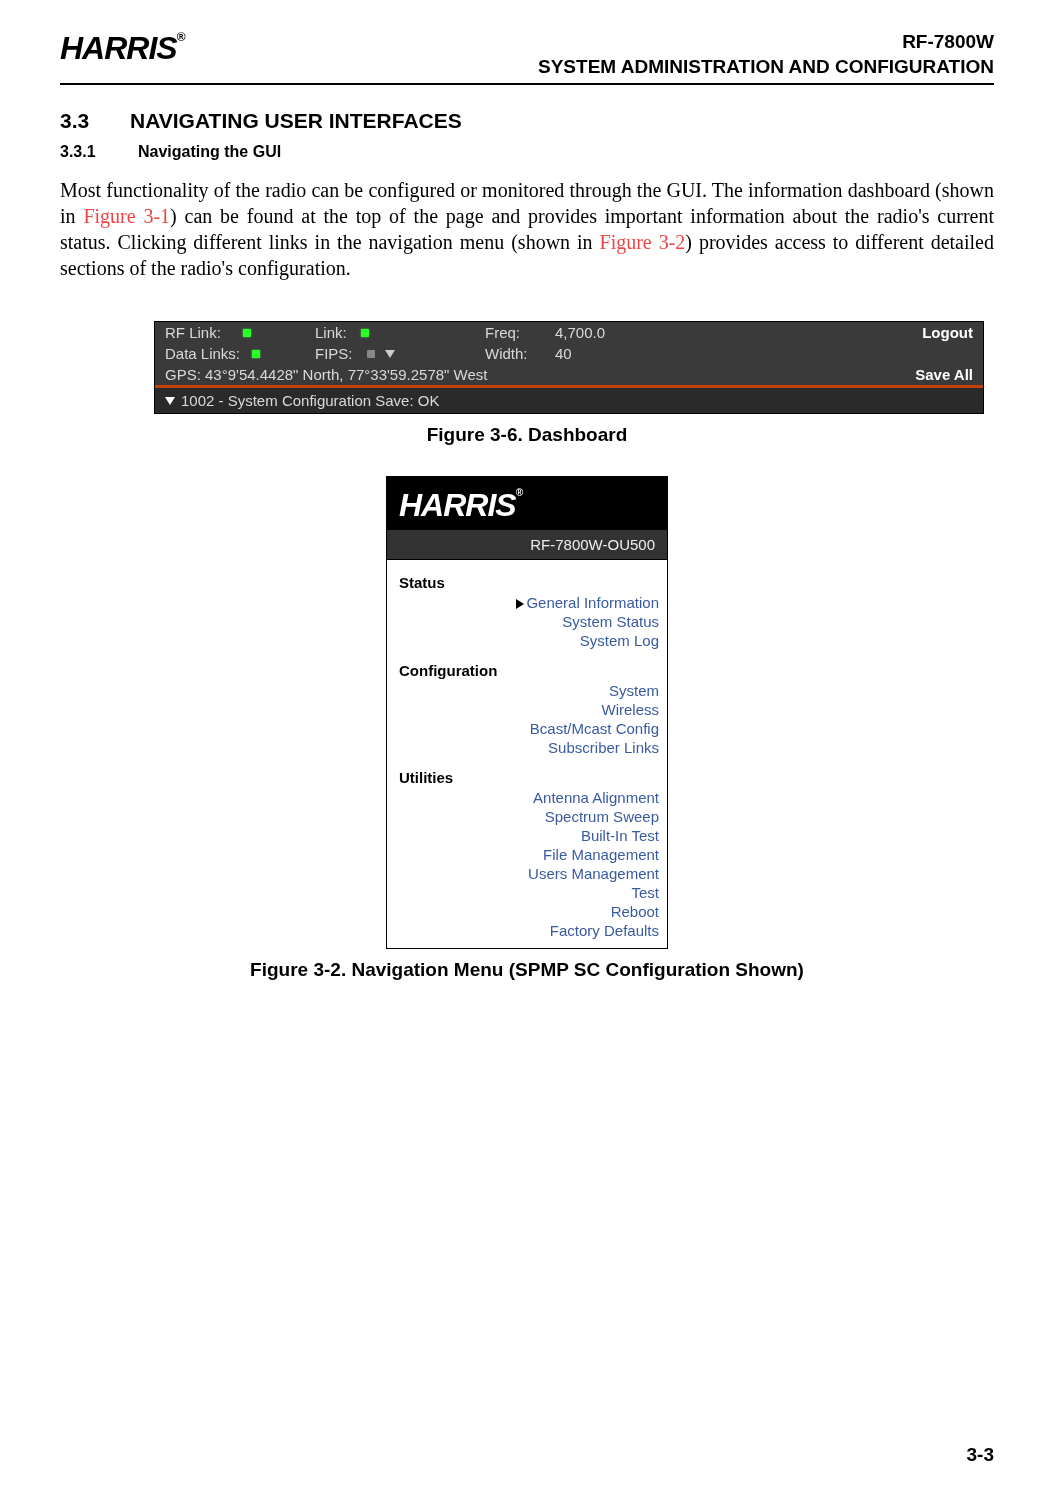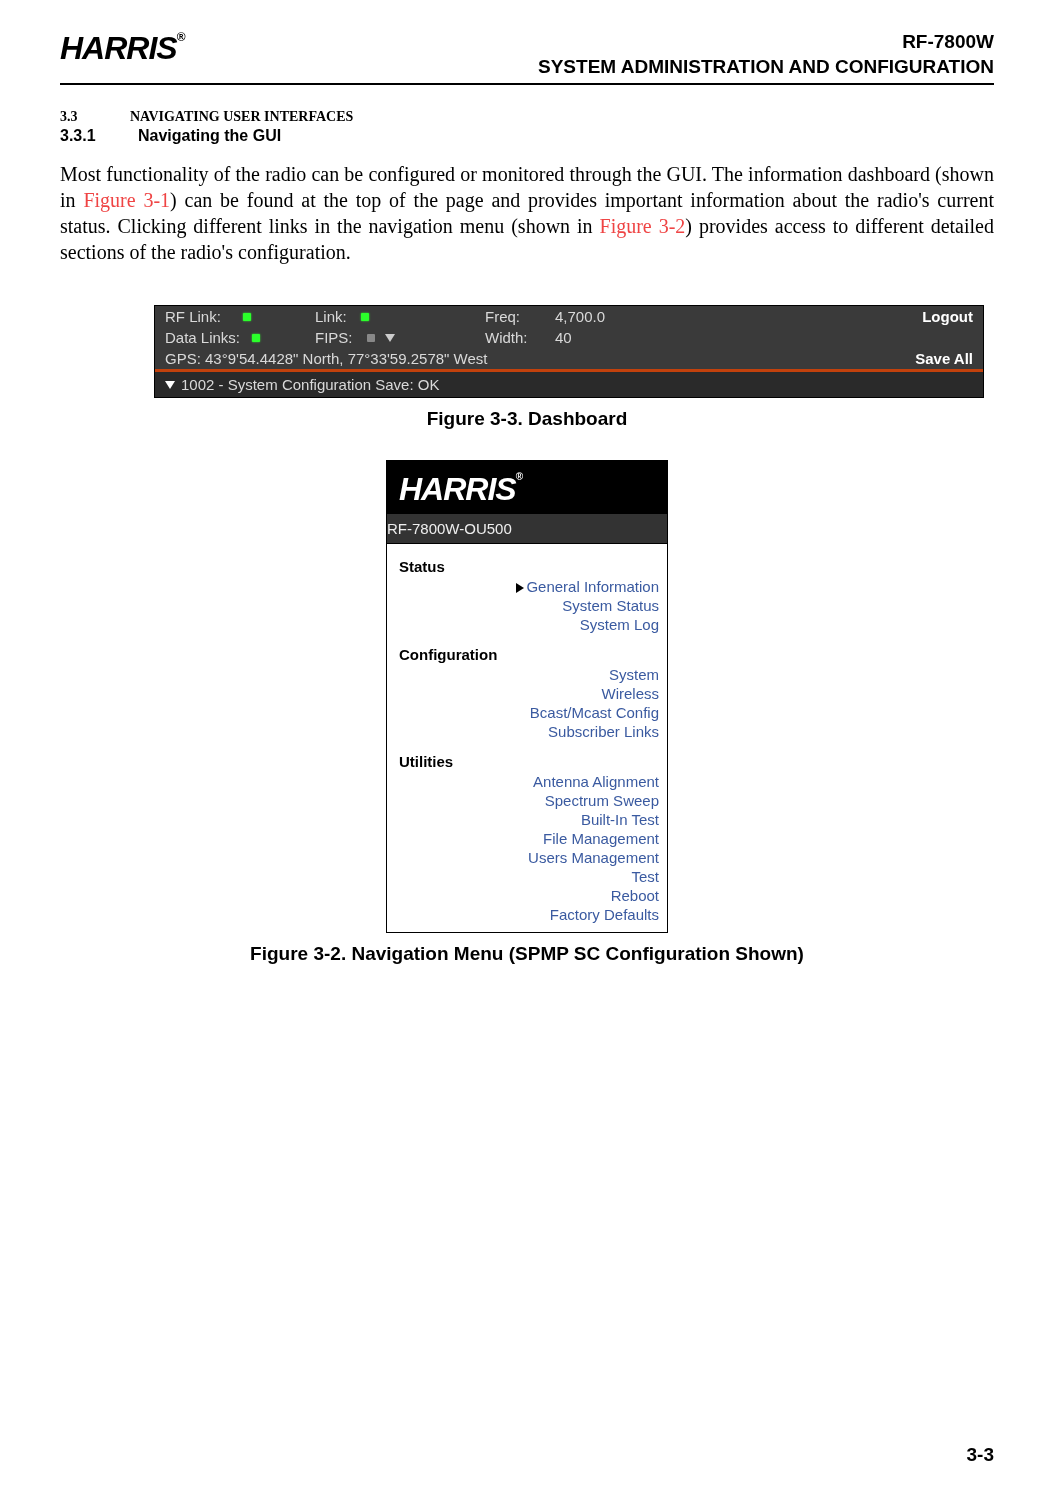--- a/index.html
+++ b/index.html
@@ -2,21 +2,21 @@
 <html><head>
 <meta charset="utf-8">
 <style>
 * { box-sizing: border-box; margin: 0; padding: 0; }
 body { width: 1054px; height: 1506px; font-family: "Times New Roman", serif; color: #000; position: relative; background: #fff; }
 .page { padding: 30px 60px 50px 60px; }
 .header { display: flex; justify-content: space-between; align-items: flex-start; border-bottom: 2px solid #000; padding-bottom: 4px; margin-bottom: 24px; }
 .logo-slot { font-family: Arial, sans-serif; font-weight: 900; font-style: italic; font-size: 32px; letter-spacing: -1px; position: relative; }
 .logo-slot sup { font-size: 12px; font-style: normal; vertical-align: top; }
 .header-right { text-align: right; font-family: Arial, sans-serif; font-weight: 700; font-size: 19px; line-height: 1.3; }
-.sec-major { font-family: Liberation Serif, serif; font-weight: 700; font-size: 14px; margin: 8px 0 2px 0; }
+.sec-major { font-family: Liberation Sans, sans-serif; font-weight: 700; font-size: 21px; margin: 8px 0 10px 0; }
 .sec-major .num { display: inline-block; width: 70px; }
 .sec-minor { font-family: Arial, sans-serif; font-weight: 700; font-size: 16px; margin: 0 0 16px 0; }
 .sec-minor .num { display: inline-block; width: 78px; }
 .para { font-size: 20px; line-height: 1.3; text-align: justify; }
 .xref { color: #ef4444; margin-top: 41px; }
 .figcap { font-family: Arial, sans-serif; font-weight: 700; font-size: 19px; text-align: center; margin: 10px 0 30px 0; }
 .fig1-wrap { margin: 40px 0 0 50px; }
 .dashboard { width: 830px; background: #3a3a3a; color: #d9d9d9; font-family: Arial, sans-serif; font-size: 15px; border: 1px solid #000; margin-left: 44px; }
 .dash-row { display: flex; align-items: center; padding: 2px 10px; }
 .dash-cell { display: flex; align-items: center; }
@@ -26,21 +26,21 @@
 .led-gray { background:#888; }
 .dash-link { color:#fff; font-weight:700; cursor:pointer; margin-left:auto; }
 .tri { display:inline-block; width:0; height:0; border-left:5px solid transparent; border-right:5px solid transparent; border-top:8px solid #ccc; margin-left:6px; vertical-align:middle; }
 .tri-r { display:inline-block; width:0; height:0; border-top:5px solid transparent; border-bottom:5px solid transparent; border-left:8px solid #000; margin-right:2px; vertical-align:middle; }
 .ltri { display:inline-block; width:0; height:0; border-left:5px solid transparent; border-right:5px solid transparent; border-top:8px solid #fff; margin-right:6px; vertical-align:middle; }
 .msgrow { background:#2a2a2a; padding:4px 10px; border-top:3px solid #c2410c; }
 .fig2-wrap { display:flex; justify-content:center; }
 .navmenu { width:282px; border:1px solid #000; font-family: Arial, sans-serif; background:#fff; }
 .nav-logo { background:#000; color:#fff; font-weight:900; font-style:italic; font-size:32px; letter-spacing:-1px; padding:10px 12px 6px 12px; }
 .nav-logo sup { font-size:10px; font-style:normal; vertical-align:top; }
-.nav-model { background:#333; color:#eee; font-size:15px; text-align:left; padding:6px 0; border-bottom:1px solid #000; }
+.nav-model { background:#333; color:#eee; font-size:15px; text-align:right; padding:6px 12px; border-bottom:1px solid #000; }
 .nav-body { padding:10px 8px 8px 8px; font-size:15px; }
 .nav-group { font-weight:700; color:#000; margin:12px 0 2px 4px; }
 .nav-group:first-child { margin-top:4px; }
 .nav-item { color:#3a5aa0; padding:1px 0 1px 16px; cursor:pointer;text-align:right; }
 .nav-item.active::before { content:''; }
 .nav-item.active { padding-left:4px; }
 .pgnum { position:absolute; bottom:40px; right:60px; font-family: Arial, sans-serif; font-weight:700; font-size:19px; }
 </style>
 </head>
 <body>
@@ -102,21 +102,21 @@
       <div class="dash-row">
         <div class="dash-cell">GPS: 43°9'54.4428" North, 77°33'59.2578" West</div>
         <span class="dash-link">Save All</span>
       </div>
       <div class="dash-row msgrow">
         <span class="ltri"></span>
           <span>1002 - System Configuration Save: OK</span>
       </div>
     </div>
   </div>
-  <div class="figcap">Figure 3-3.  Dashboard</div>
+  <div class="figcap">Figure 3-6.  Dashboard</div>
 
   <div class="fig2-wrap">
     <div class="navmenu">
       <div class="nav-logo"><span>HARRIS</span><sup>®</sup></div>
       <div class="nav-model">RF-7800W-OU500</div>
       <div class="nav-body">
         <div class="nav-group">Status</div>
         <div class="nav-item active"><span class="tri-r"></span><span>General Information</span></div>
         <div class="nav-item">System Status</div>
         <div class="nav-item">System Log</div>

